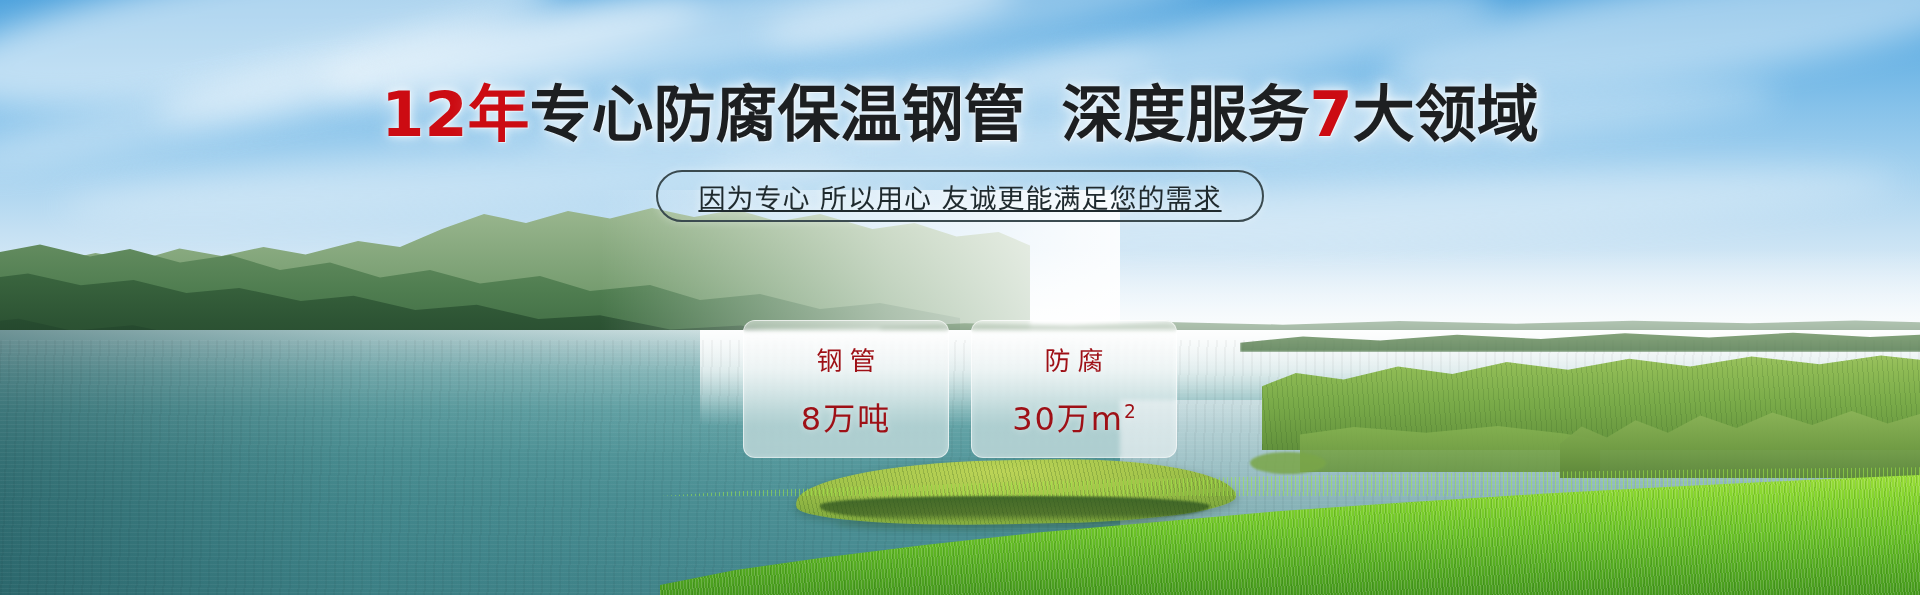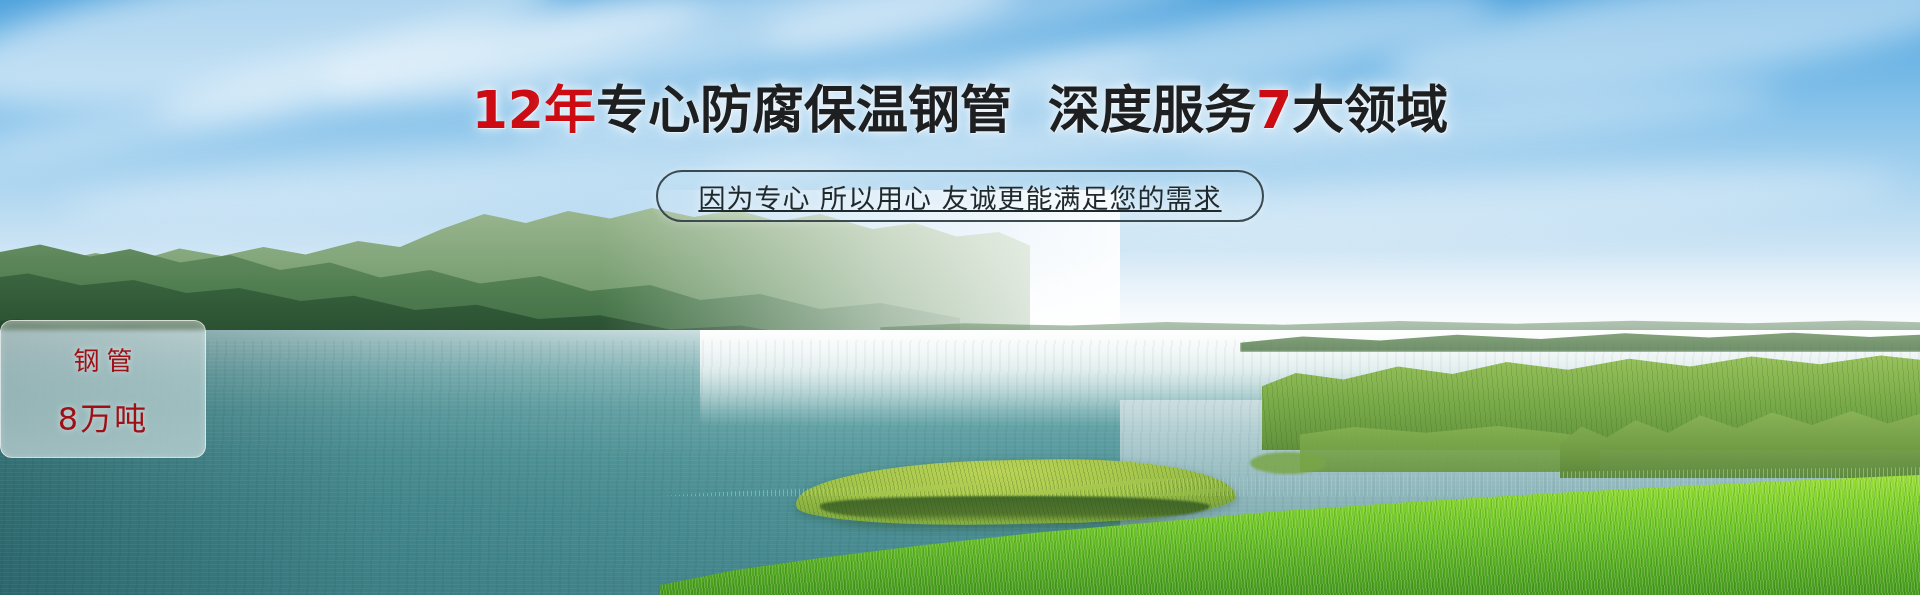--- a/index.html
+++ b/index.html
@@ -240,21 +240,21 @@
     filter:blur(.4px);
   }
 
   
   .content{position:absolute;left:0;top:0;width:1920px;height:595px;}
 
   .headline{
     position:absolute; left:0; top:84px; width:1920px;
     text-align:center;
     font-family:"DejaVu Sans","Liberation Sans",sans-serif;
-    font-size:52px;
+    font-size:62px;
     font-weight:700;
     line-height:1;
     letter-spacing:0px;
     white-space:nowrap;
     text-shadow:
        0 0 10px rgba(255,255,255,.85),
        0 0 22px rgba(255,255,255,.60),
        1px 1px 0 rgba(255,255,255,.50);
   }
   .hl-red{color:#cc0b12;}
@@ -278,21 +278,21 @@
     letter-spacing:1px;
     white-space:nowrap;
     background:rgba(255,255,255,.06);
     text-shadow:0 0 8px rgba(255,255,255,.75);
     box-shadow:0 0 10px rgba(255,255,255,.35);
     text-decoration:underline;
   }
 
   .cards{
     position:absolute; left:0; top:320px; width:1920px;
-    display:flex; gap:22px;
+    display:flex; justify-content:center; gap:22px;
   }
   .card{
     width:204px; height:136px;
     border-radius:12px;
     border:1px solid rgba(255,255,255,.62);
     background:linear-gradient(180deg,rgba(255,255,255,.36) 0%,rgba(255,255,255,.44) 55%,rgba(255,255,255,.52) 100%);
     backdrop-filter:blur(2px);
     display:flex; flex-direction:column;
     align-items:center; justify-content:center;
     gap:16px;
@@ -374,18 +374,24 @@
 
     <div class="cards">
 
       <div class="card">
         <div class="card-label">钢管</div>
         <div class="card-value">
           <span>8万吨</span><sup></sup>
         </div>
       </div>
 
+      <div class="card">
+        <div class="card-label">防腐</div>
+        <div class="card-value">
+          <span>30万m</span><sup>2</sup>
+        </div>
+      </div>
 
 
     </div>
 
   </div>
 </div>
 
 </body></html>

